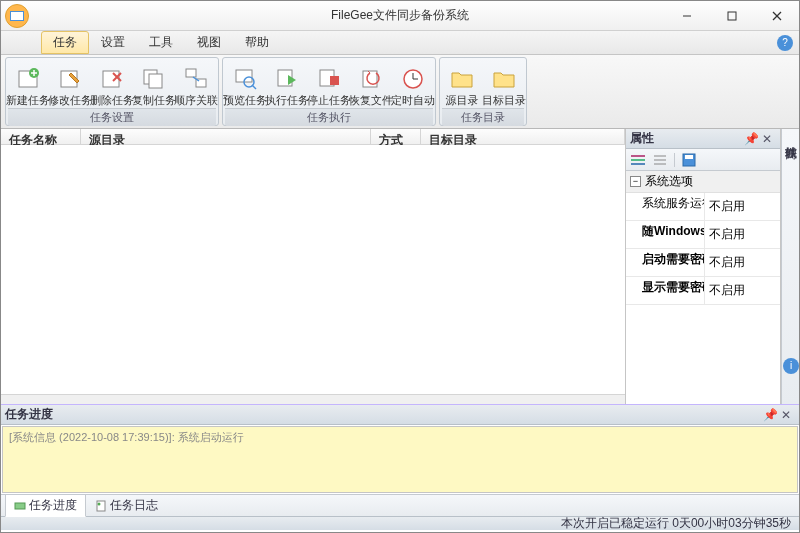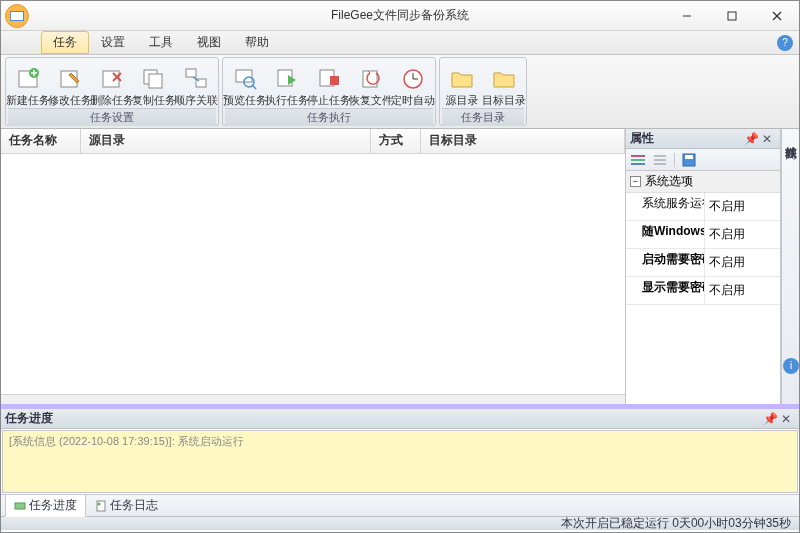--- a/index.html
+++ b/index.html
@@ -24,21 +24,21 @@
 .ribbon-group { border: 1px solid #c0c8d0; border-radius: 3px; background: linear-gradient(to bottom, #f5f7fa, #e8ecf0); padding: 2px 2px 0 2px; display: flex; flex-direction: column; }
 .ribbon-buttons { display: flex; gap: 2px; flex: 1; }
 .ribbon-btn { display: flex; flex-direction: column; align-items: center; justify-content: flex-start; width: 40px; padding-top: 4px; cursor: pointer; border-radius: 3px; }
 .ribbon-icon { width: 28px; height: 28px; display: flex; align-items: center; justify-content: center; margin-bottom: 1px; }
 .ribbon-label { font-size: 11px; color: #333; white-space: nowrap; }
 .ribbon-group-label { text-align: center; font-size: 11px; color: #556; padding: 1px 0; background: linear-gradient(to bottom, #e0e5ea, #d5dae0); border-top: 1px solid #c5cad0; border-radius: 0 0 2px 2px; }
 
 
 .main { display: flex; height: 275px; }
 .task-list { flex: 1; border-right: 1px solid #c5c5c5; display: flex; flex-direction: column; }
-.task-header { height: 25px; background: linear-gradient(to bottom, #fdfdfd, #f0f0f0); border-bottom: 1px solid #d5d5d5; display: flex; }
+.task-header { height: 16px; background: linear-gradient(to bottom, #fdfdfd, #f0f0f0); border-bottom: 1px solid #d5d5d5; display: flex; }
 .th-col { padding: 3px 8px; border-right: 1px solid #d5d5d5; color: #333; font-weight: bold; }
 .task-body { flex: 1; background: #fff; }
 .task-scroll { height: 10px; background: #f0f0f0; border-top: 1px solid #d5d5d5; }
 
 
 .props { width: 155px; display: flex; flex-direction: column; border-right: 1px solid #c5c5c5; }
 .panel-header { height: 20px; background: linear-gradient(to bottom, #e8ecf0, #d5dde5); border-bottom: 1px solid #b8c0c8; display: flex; align-items: center; padding: 0 4px; }
 .panel-title { font-weight: bold; color: #334; flex: 1; }
 .panel-pin { width: 14px; height: 14px; cursor: pointer; color: #556; }
 .panel-close { width: 14px; height: 14px; cursor: pointer; color: #556; margin-left: 4px; }
@@ -50,21 +50,21 @@
 .prop-row { display: flex; border-bottom: 1px solid #e8e8e8; }
 .prop-name { width: 78px; padding: 2px 4px 2px 16px; color: #000; white-space: nowrap; overflow: hidden; }
 .prop-name.bold { font-weight: bold; }
 .prop-val { flex: 1; padding: 5px 4px; border-left: 1px solid #e8e8e8; color: #000; }
 
 
 .side-tab { width: 18px; background: linear-gradient(to bottom, #f5f7fa, #e8ecf0); border-left: 1px solid #c5cad0; writing-mode: vertical-rl; text-orientation: upright; padding-top: 8px; cursor: pointer; color: #334; position: relative; }
 .side-help { position: absolute; bottom: 30px; width: 16px; height: 16px; border-radius: 50%; background: #4a90d9; color: #fff; writing-mode: horizontal-tb; text-align: center; line-height: 16px; font-size: 10px; left: 1px; }
 
 
-.progress-panel { height: 112px; border-top: 5px solid #c4b5fd; display: flex; flex-direction: column; }
+.progress-panel { height: 112px; border-top: 1px solid #c4b5fd; display: flex; flex-direction: column; }
 .progress-body { flex: 1; background: #fef9c3; border: 1px solid #c5c5c5; margin: 1px; overflow: auto; }
 .log-line { padding: 3px 6px; color: #888; font-size: 11px; }
 .progress-tabs { height: 22px; background: linear-gradient(to bottom, #f5f7fa, #e8ecf0); display: flex; align-items: center; padding-left: 4px; border-top: 1px solid #c5cad0; }
 .ptab { padding: 2px 8px; cursor: pointer; display: flex; align-items: center; gap: 3px; color: #334; border: 1px solid transparent; }
 .ptab.active { background: #fff; border: 1px solid #c5cad0; border-bottom-color: #fff; }
 
 
 .statusbar { height: 14px; background: linear-gradient(to bottom, #e8ecf0, #d5dde5); border-top: 1px solid #b8c0c8; display: flex; align-items: center; justify-content: flex-end; padding: 0 8px; color: #334; font-size: 11px; }
 
 svg { display: block; }

